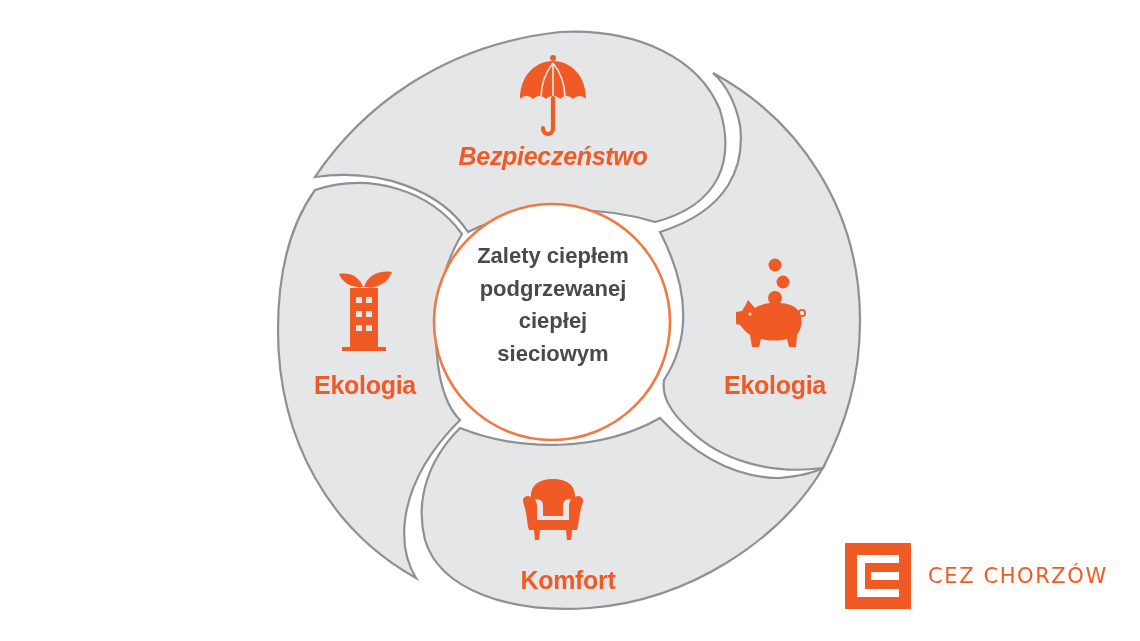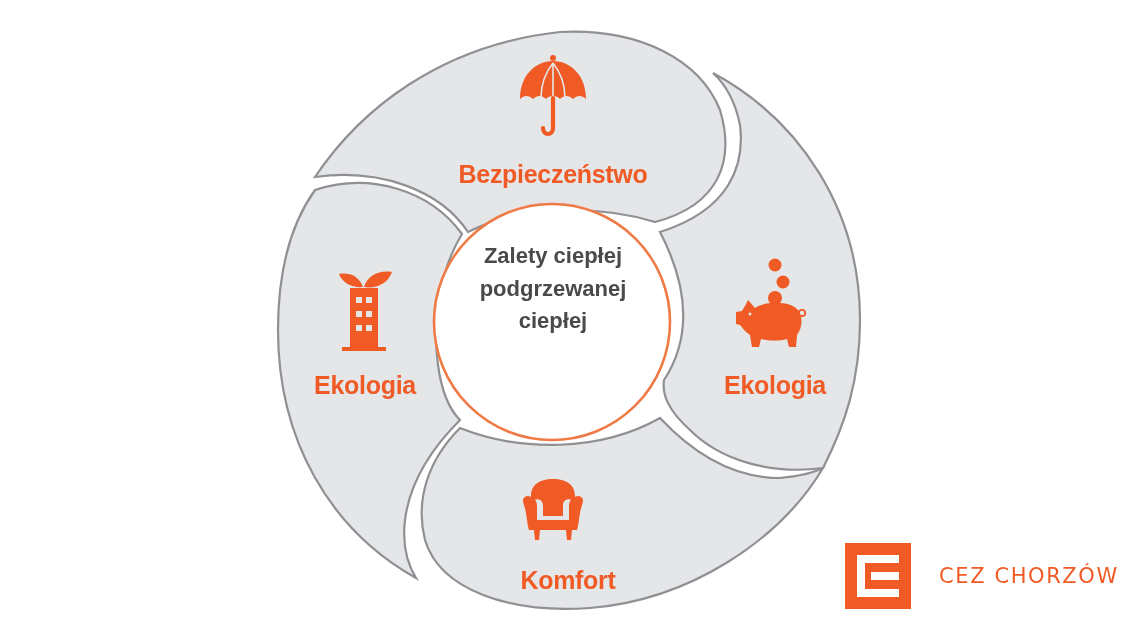--- a/index.html
+++ b/index.html
@@ -60,21 +60,21 @@
       top: 543px;
       display: flex;
       align-items: center;
     }
     .brand-mark {
       width: 66px;
       height: 66px;
       display: block;
     }
     .brand-name {
-      margin-left: 28px;
+      margin-left: 17px;
       color: #f05a24;
       font-size: 21px;
       letter-spacing: 1.6px;
       font-family: "DejaVu Sans", sans-serif;
     }
   </style>
 </head>
 <body>
 
 <svg id="diagram" viewBox="0 0 1140 641" xmlns="http://www.w3.org/2000/svg">
@@ -157,29 +157,30 @@
                                C-10,18 -18,18 -22,22 Z"></path>
     <path class="icon-fill" d="M-26,16 C-20,16 -16,20 -16,26 L-16,40 L16,40 L16,26
                                C16,20 20,16 26,16 C30,17 31,20 29,25
                                C26,34 26,44 24,50 L-24,50
                                C-26,44 -26,34 -29,25 C-31,20 -30,17 -26,16 Z"></path>
     <path class="icon-fill" d="M-19,50 L-13,50 L-14,60 L-18,60 Z"></path>
     <path class="icon-fill" d="M13,50 L19,50 L18,60 L14,60 Z"></path>
   </g>
 </svg>
 
-<div class="label" style="left:453px; top:160px; width:200px;">Bezpieczeństwo</div>
+<div class="label" style="left:453px; top:142px; width:200px;font-style:italic;">Bezpieczeństwo</div>
 <div class="label" style="left:700px; top:371px; width:150px;">Ekologia</div>
 <div class="label" style="left:493px; top:566px; width:150px;">Komfort</div>
 <div class="label" style="left:290px; top:371px; width:150px;">Ekologia</div>
 
 <div class="center-text">
-  <span>Zalety ciepłej</span>
+  <span>Zalety ciepłem</span>
   <span>podgrzewanej</span>
   <span>ciepłej</span>
+  <span>sieciowym</span>
 </div>
 
 <div class="brand">
   <svg class="brand-mark" viewBox="0 0 66 66" xmlns="http://www.w3.org/2000/svg">
     <rect x="0" y="0" width="66" height="66" fill="#f05a24"></rect>
     <path d="M12,12 L54,12 L54,20 L20,20 L20,46 L54,46 L54,54 L12,54 Z" fill="#ffffff"></path>
     <rect x="26" y="29" width="28" height="8" fill="#ffffff"></rect>
   </svg>
   <span class="brand-name">CEZ CHORZÓW</span>
 </div>

